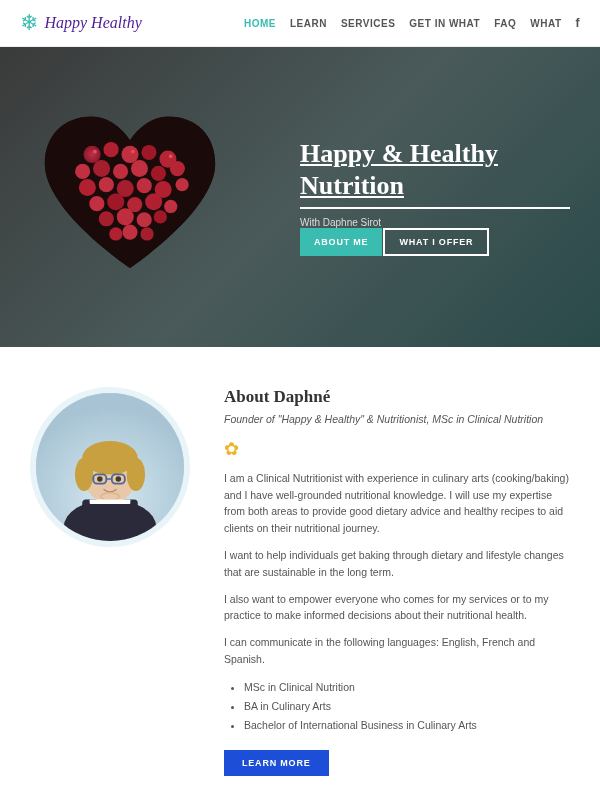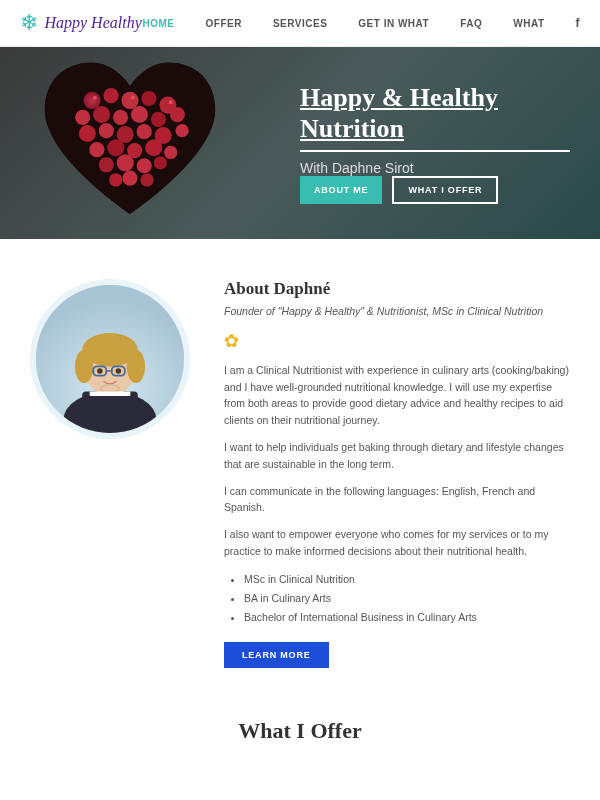--- a/index.html
+++ b/index.html
@@ -7,49 +7,49 @@
 
     
     nav {
       display: flex; align-items: center; justify-content: space-between;
       padding: 10px 20px; background: #fff; border-bottom: 1px solid #eee;
       position: relative; z-index: 10;
     }
     .nav-logo { display: flex; align-items: center; gap: 6px; }
     .nav-logo-icon { color: #3abcb1; font-size: 22px; }
     .nav-logo-text { font-family: 'Georgia', serif; font-style: italic; color: #4c1d95; font-size: 16px; }
-    .nav-links { display: flex; gap: 31px; align-items: center; }
+    .nav-links { display: flex; gap: 14px; align-items: center; }
     .nav-links a { font-family: Arial, sans-serif; font-size: 10px; text-decoration: none; color: #555; font-weight: 600; letter-spacing: 0.5px; }
     .nav-links a.active { color: #3abcb1; }
     .nav-links .fb-icon { color: #555; font-size: 12px; }
 
     
     .hero {
-      position: relative; height: 192px; overflow: hidden;
+      position: relative; height: 300px; overflow: hidden;
       background: linear-gradient(135deg, #3a3a3a 0%, #4a5a5a 50%, #2a4a4a 100%);
       display: flex; align-items: center;
     }
     .hero-image-container {
       position: absolute; left: 20px; top: 20px; bottom: 20px; width: 220px;
       display: flex; align-items: center; justify-content: center;
     }
     .heart-svg {
       width: 190px; height: 180px;
     }
     .hero-content {
       position: absolute; right: 20px; top: 0; bottom: 0; width: 290px;
       display: flex; flex-direction: column; justify-content: center; padding: 20px 10px;
     }
     .hero-title {
       font-family: 'Georgia', serif; color: #fff; font-size: 26px;
       line-height: 1.2; border-bottom: 2px solid #fff; padding-bottom: 6px; margin-bottom: 8px;
       text-decoration: underline;
     }
-    .hero-subtitle { color: #ddd; font-size: 14px; font-family: Arial, sans-serif; }
-    .hero-buttons { display: flex; gap: 10px; }
+    .hero-subtitle { color: #ddd; font-size: 10px; font-family: Arial, sans-serif; }
+    .hero-buttons { display: flex; gap: 1px; }
     .btn-teal {
       background: #3abcb1; color: #fff; border: none; padding: 7px 14px;
       font-size: 9px; font-weight: 700; letter-spacing: 0.8px; cursor: pointer;
       font-family: Arial, sans-serif; text-transform: uppercase;
     }
     .btn-outline {
       background: transparent; color: #fff; border: 2px solid #fff; padding: 7px 14px;
       font-size: 9px; font-weight: 700; letter-spacing: 0.8px; cursor: pointer;
       font-family: Arial, sans-serif; text-transform: uppercase;
     }
@@ -84,21 +84,21 @@
 </head>
 <body>
 
 <nav>
   <div class="nav-logo">
     <span class="nav-logo-icon">❄</span>
     <span class="nav-logo-text">Happy Healthy</span>
   </div>
   <div class="nav-links">
     <a href="#" class="active">HOME</a>
-    <a href="#">OFFER</a>
+    <a href="#">LEARN</a>
     <a href="#">SERVICES</a>
     <a href="#">GET IN WHAT</a>
     <a href="#">FAQ</a>
     <a href="#">WHAT</a>
     <a href="#" class="fb-icon">f</a>
   </div>
 </nav>
 
 <section class="hero">
   <div class="hero-image-container">
@@ -204,22 +204,22 @@
       </svg>
     </div>
   </div>
 
   <div class="about-text-col">
     <h2 class="about-title">About Daphné</h2>
     <p class="about-subtitle">Founder of "Happy &amp; Healthy" &amp; Nutritionist, MSc in Clinical Nutrition</p>
     <span class="sun-icon">✿</span>
     <p>I am a Clinical Nutritionist with experience in culinary arts (cooking/baking) and I have well-grounded nutritional knowledge. I will use my expertise from both areas to provide good dietary advice and healthy recipes to aid clients on their nutritional journey.</p>
     <p>I want to help individuals get baking through dietary and lifestyle changes that are sustainable in the long term.</p>
+    <p>I also want to empower everyone who comes for my services or to my practice to make informed decisions about their nutritional health.</p>
     <p>I can communicate in the following languages: English, French and Spanish.</p>
-    <p>I also want to empower everyone who comes for my services or to my practice to make informed decisions about their nutritional health.</p>
     <ul class="about-list">
       <li>MSc in Clinical Nutrition</li>
       <li>BA in Culinary Arts</li>
       <li>Bachelor of International Business in Culinary Arts</li>
     </ul>
     <button class="learn-more-btn">LEARN MORE</button>
   </div>
 </section>
 
 <section class="offer-section">

